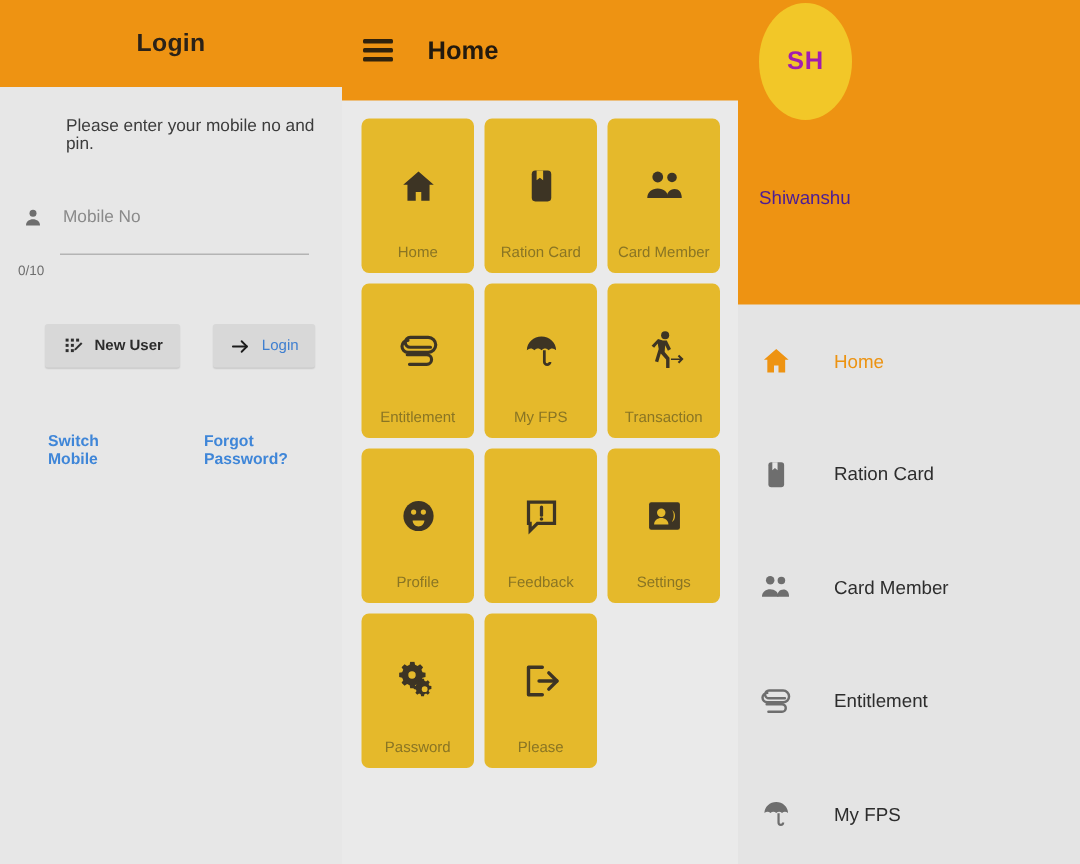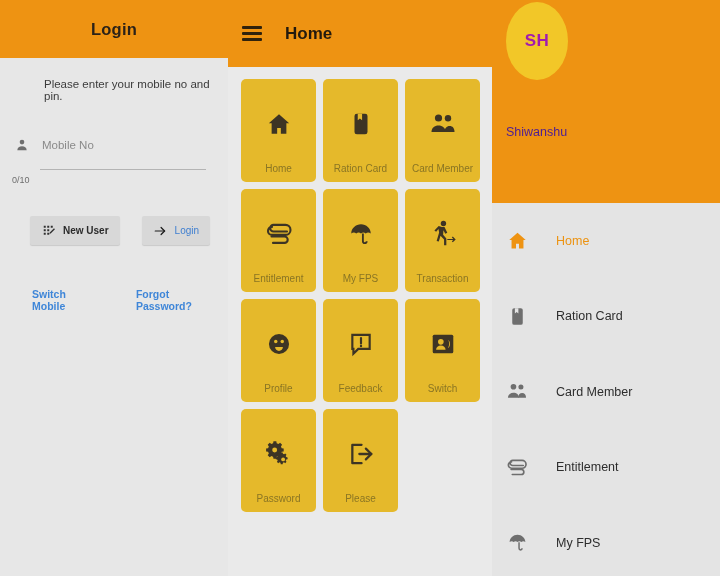--- a/index.html
+++ b/index.html
@@ -379,21 +379,21 @@
 
       <div class="tile">
         <span class="tile-ico">
           <svg width="26" height="26" viewBox="0 0 24 24" class="ico-tile">
             <rect x="2.5" y="3.5" width="19" height="17" rx="1.4"></rect>
             <circle cx="10" cy="10" r="2.6" fill="#e5b92b"></circle>
             <path d="M5.6 17.3c0-2.5 2-4 4.4-4s4.4 1.5 4.4 4z" fill="#e5b92b"></path>
             <path d="M16.5 8.3c1.6 1.2 1.6 5.3 0 7.4 2.6-1 2.6-6.4 0-7.4z" fill="#e5b92b"></path>
           </svg>
         </span>
-        <span class="tile-lbl">Switch</span>
+        <span class="tile-lbl">Settings</span>
       </div>
 
       <div class="tile">
         <span class="tile-ico">
           <svg width="27" height="27" viewBox="0 0 24 24" class="ico-tile">
             <path d="M10.4 2.6h3l.4 2.1 1.8.8 1.8-1.2 2.1 2.1-1.2 1.8.8 1.8 2.1.4v3l-2.1.4-.8 1.8 1.2 1.8-2.1 2.1-1.8-1.2-1.8.8-.4 2.1h-3l-.4-2.1-1.8-.8-1.8 1.2-2.1-2.1 1.2-1.8-.8-1.8-2.1-.4v-3l2.1-.4.8-1.8L4.3 6.4l2.1-2.1 1.8 1.2 1.8-.8z" transform="translate(-1.2,-2) scale(.84)"></path>
             <circle cx="8.6" cy="8" r="2.2" fill="#e5b92b"></circle>
             <path d="M16.6 13.4h1.9l.3 1.4 1.1.5 1.2-.8 1.3 1.3-.8 1.2.5 1.1 1.4.3v1.9l-1.4.3-.5 1.1.8 1.2-1.3 1.3-1.2-.8-1.1.5-.3 1.4h-1.9l-.3-1.4-1.1-.5-1.2.8-1.3-1.3.8-1.2-.5-1.1-1.4-.3v-1.9l1.4-.3.5-1.1-.8-1.2 1.3-1.3 1.2.8 1.1-.5z" transform="translate(-.6,-1.6) scale(.88)"></path>
             <circle cx="16.1" cy="16.4" r="1.7" fill="#e5b92b"></circle>
           </svg>

